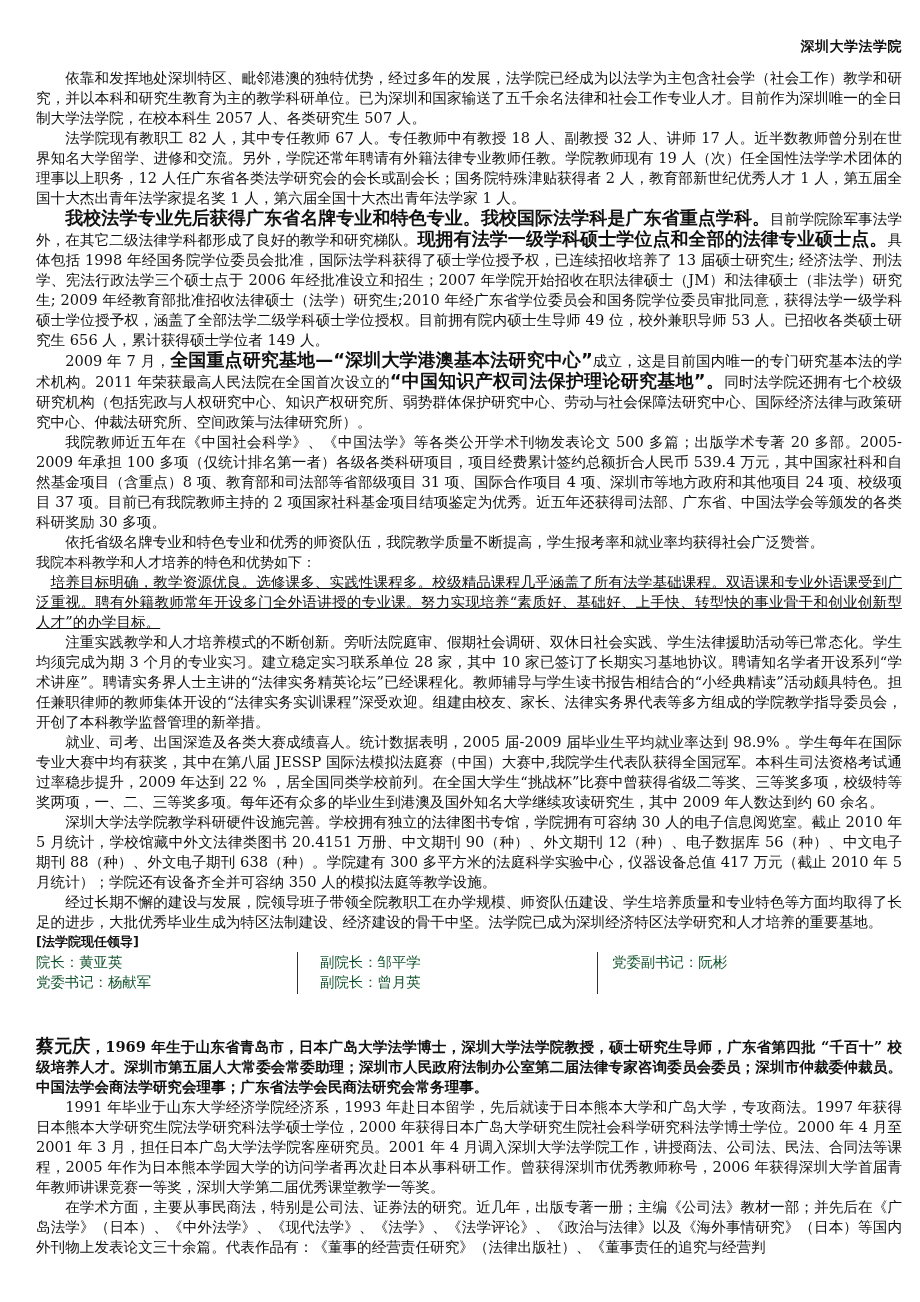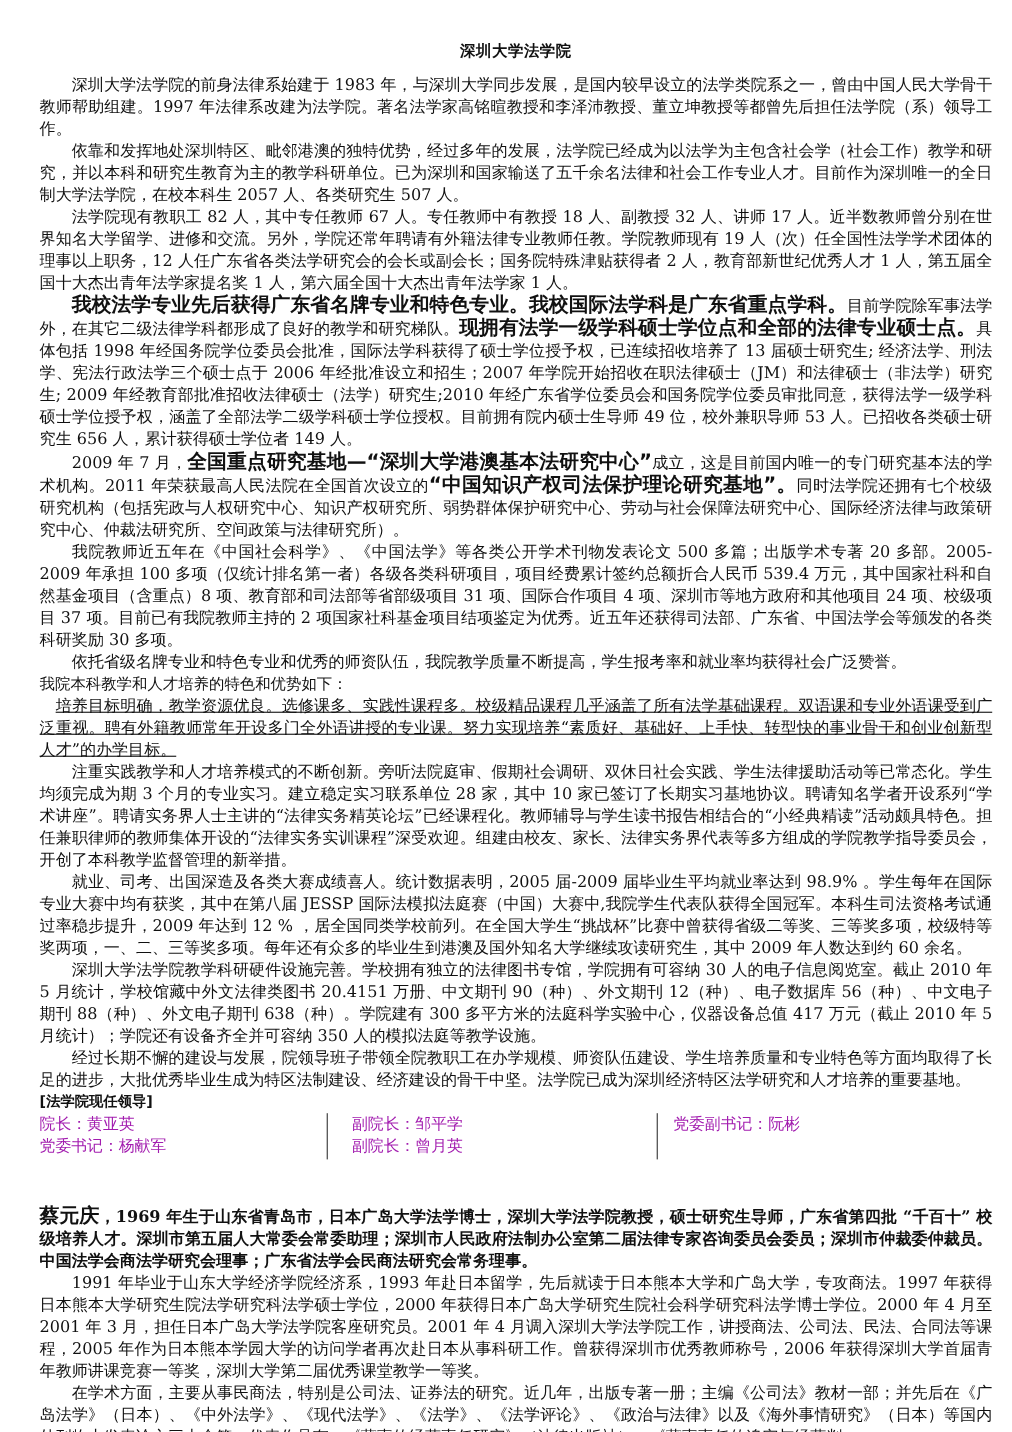--- a/index.html
+++ b/index.html
@@ -3,76 +3,75 @@
 <meta charset="utf-8">
 <style>
   html, body { margin: 0; padding: 0; background: #ffffff; }
   body {
     width: 920px; height: 1302px; overflow: hidden; position: relative;
     font-family: "DejaVu Serif", "Liberation Serif", serif;
     color: #111;
   }
   .page { position: absolute; left: 36px; top: 0; width: 866px; }
   .title {
-    position: absolute; top: 38px; left: 0; width: 866px; text-align: center;
+    position: absolute; top: 38px; left: 0; width: 866px; text-align: right;
     font-family: "DejaVu Sans", "Liberation Sans", sans-serif;
     font-weight: bold; font-size: 14px; letter-spacing: 0.5px;
   }
   .body-text {
     position: absolute; top: 68px; left: 0; width: 866px;
     font-size: 14.6px; line-height: 20px; text-align: justify;
   }
   .para { margin: 0; text-indent: 2em; }
   .para.small-indent { text-indent: 1em; text-decoration: underline; }
   .para.no-indent { text-indent: 0; font-weight: bold; }
   .heading-bold {
     margin: 0; font-weight: normal;
     font-family: "DejaVu Sans", "Liberation Sans", sans-serif; font-size: 14px;
   }
   b { font-family: "DejaVu Sans", "Liberation Sans", sans-serif; font-size: 18px; }
   .leaders-heading {
     margin: 0; font-weight: bold;
     font-family: "DejaVu Sans", "Liberation Sans", sans-serif; font-size: 13px;
   }
   .leaders {
-    display: flex; width: 866px; font-size: 14.4px; line-height: 20px; color: #a21caf;
+    display: flex; width: 866px; font-size: 14.4px; line-height: 20px; color: #14532d;
   }
   .leaders .col { padding-bottom: 2px; }
   .leaders .col1 { width: 261px; }
   .leaders .col2 { width: 277px; border-left: 1.5px solid #333; padding-left: 22px; }
   .leaders .col3 { flex: 1; border-left: 1.5px solid #333; padding-left: 14px; }
   .spacer { height: 42px; }
 </style>
 </head>
 <body>
 
 <div class="page">
   <div class="title">深圳大学法学院</div>
 
   <div class="body-text">
-    <p class="para">深圳大学法学院的前身法律系始建于 1983 年，与深圳大学同步发展，是国内较早设立的法学类院系之一，曾由中国人民大学骨干教师帮助组建。1997 年法律系改建为法学院。著名法学家高铭暄教授和李泽沛教授、董立坤教授等都曾先后担任法学院（系）领导工作。</p>
     <p class="para">依靠和发挥地处深圳特区、毗邻港澳的独特优势，经过多年的发展，法学院已经成为以法学为主包含社会学（社会工作）教学和研究，并以本科和研究生教育为主的教学科研单位。已为深圳和国家输送了五千余名法律和社会工作专业人才。目前作为深圳唯一的全日制大学法学院，在校本科生 2057 人、各类研究生 507 人。</p>
     <p class="para">法学院现有教职工 82 人，其中专任教师 67 人。专任教师中有教授 18 人、副教授 32 人、讲师 17 人。近半数教师曾分别在世界知名大学留学、进修和交流。另外，学院还常年聘请有外籍法律专业教师任教。学院教师现有 19 人（次）任全国性法学学术团体的理事以上职务，12 人任广东省各类法学研究会的会长或副会长；国务院特殊津贴获得者 2 人，教育部新世纪优秀人才 1 人，第五届全国十大杰出青年法学家提名奖 1 人，第六届全国十大杰出青年法学家 1 人。</p>
 
     <p class="para">
       <b>我校法学专业先后获得广东省名牌专业和特色专业。我校国际法学科是广东省重点学科。</b><span>目前学院除军事法学外，在其它二级法律学科都形成了良好的教学和研究梯队。</span><b>现拥有法学一级学科硕士学位点和全部的法律专业硕士点。</b><span>具体包括 1998 年经国务院学位委员会批准，国际法学科获得了硕士学位授予权，已连续招收培养了 13 届硕士研究生; 经济法学、刑法学、宪法行政法学三个硕士点于 2006 年经批准设立和招生；2007 年学院开始招收在职法律硕士（JM）和法律硕士（非法学）研究生; 2009 年经教育部批准招收法律硕士（法学）研究生;2010 年经广东省学位委员会和国务院学位委员审批同意，获得法学一级学科硕士学位授予权，涵盖了全部法学二级学科硕士学位授权。目前拥有院内硕士生导师 49 位，校外兼职导师 53 人。已招收各类硕士研究生 656 人，累计获得硕士学位者 149 人。</span>
     </p>
 
     <p class="para">
       <span>2009 年 7 月，</span><b>全国重点研究基地—“深圳大学港澳基本法研究中心”</b><span>成立，这是目前国内唯一的专门研究基本法的学术机构。2011 年荣获最高人民法院在全国首次设立的</span><b>“中国知识产权司法保护理论研究基地”。</b><span>同时法学院还拥有七个校级研究机构（包括宪政与人权研究中心、知识产权研究所、弱势群体保护研究中心、劳动与社会保障法研究中心、国际经济法律与政策研究中心、仲裁法研究所、空间政策与法律研究所）。</span>
     </p>
 
     <p class="para">我院教师近五年在《中国社会科学》、《中国法学》等各类公开学术刊物发表论文 500 多篇；出版学术专著 20 多部。2005-2009 年承担 100 多项（仅统计排名第一者）各级各类科研项目，项目经费累计签约总额折合人民币 539.4 万元，其中国家社科和自然基金项目（含重点）8 项、教育部和司法部等省部级项目 31 项、国际合作项目 4 项、深圳市等地方政府和其他项目 24 项、校级项目 37 项。目前已有我院教师主持的 2 项国家社科基金项目结项鉴定为优秀。近五年还获得司法部、广东省、中国法学会等颁发的各类科研奖励 30 多项。</p>
     <p class="para">依托省级名牌专业和特色专业和优秀的师资队伍，我院教学质量不断提高，学生报考率和就业率均获得社会广泛赞誉。</p>
 
     <p class="heading-bold">我院本科教学和人才培养的特色和优势如下：</p>
 
     <p class="para small-indent">培养目标明确，教学资源优良。选修课多、实践性课程多。校级精品课程几乎涵盖了所有法学基础课程。双语课和专业外语课受到广泛重视。聘有外籍教师常年开设多门全外语讲授的专业课。努力实现培养“素质好、基础好、上手快、转型快的事业骨干和创业创新型人才”的办学目标。</p>
     <p class="para">注重实践教学和人才培养模式的不断创新。旁听法院庭审、假期社会调研、双休日社会实践、学生法律援助活动等已常态化。学生均须完成为期 3 个月的专业实习。建立稳定实习联系单位 28 家，其中 10 家已签订了长期实习基地协议。聘请知名学者开设系列“学术讲座”。聘请实务界人士主讲的“法律实务精英论坛”已经课程化。教师辅导与学生读书报告相结合的“小经典精读”活动颇具特色。担任兼职律师的教师集体开设的“法律实务实训课程”深受欢迎。组建由校友、家长、法律实务界代表等多方组成的学院教学指导委员会，开创了本科教学监督管理的新举措。</p>
-    <p class="para">就业、司考、出国深造及各类大赛成绩喜人。统计数据表明，2005 届-2009 届毕业生平均就业率达到 98.9% 。学生每年在国际专业大赛中均有获奖，其中在第八届 JESSP 国际法模拟法庭赛（中国）大赛中,我院学生代表队获得全国冠军。本科生司法资格考试通过率稳步提升，2009 年达到 12 % ，居全国同类学校前列。在全国大学生“挑战杯”比赛中曾获得省级二等奖、三等奖多项，校级特等奖两项，一、二、三等奖多项。每年还有众多的毕业生到港澳及国外知名大学继续攻读研究生，其中 2009 年人数达到约 60 余名。</p>
+    <p class="para">就业、司考、出国深造及各类大赛成绩喜人。统计数据表明，2005 届-2009 届毕业生平均就业率达到 98.9% 。学生每年在国际专业大赛中均有获奖，其中在第八届 JESSP 国际法模拟法庭赛（中国）大赛中,我院学生代表队获得全国冠军。本科生司法资格考试通过率稳步提升，2009 年达到 22 % ，居全国同类学校前列。在全国大学生“挑战杯”比赛中曾获得省级二等奖、三等奖多项，校级特等奖两项，一、二、三等奖多项。每年还有众多的毕业生到港澳及国外知名大学继续攻读研究生，其中 2009 年人数达到约 60 余名。</p>
     <p class="para">深圳大学法学院教学科研硬件设施完善。学校拥有独立的法律图书专馆，学院拥有可容纳 30 人的电子信息阅览室。截止 2010 年 5 月统计，学校馆藏中外文法律类图书 20.4151 万册、中文期刊 90（种）、外文期刊 12（种）、电子数据库 56（种）、中文电子期刊 88（种）、外文电子期刊 638（种）。学院建有 300 多平方米的法庭科学实验中心，仪器设备总值 417 万元（截止 2010 年 5 月统计）；学院还有设备齐全并可容纳 350 人的模拟法庭等教学设施。</p>
     <p class="para">经过长期不懈的建设与发展，院领导班子带领全院教职工在办学规模、师资队伍建设、学生培养质量和专业特色等方面均取得了长足的进步，大批优秀毕业生成为特区法制建设、经济建设的骨干中坚。法学院已成为深圳经济特区法学研究和人才培养的重要基地。</p>
 
     <p class="leaders-heading">[法学院现任领导]</p>
     <div class="leaders">
       <div class="col col1">
         <div>院长：黄亚英</div>
         <div>党委书记：杨献军</div>
       </div>
       <div class="col col2">

